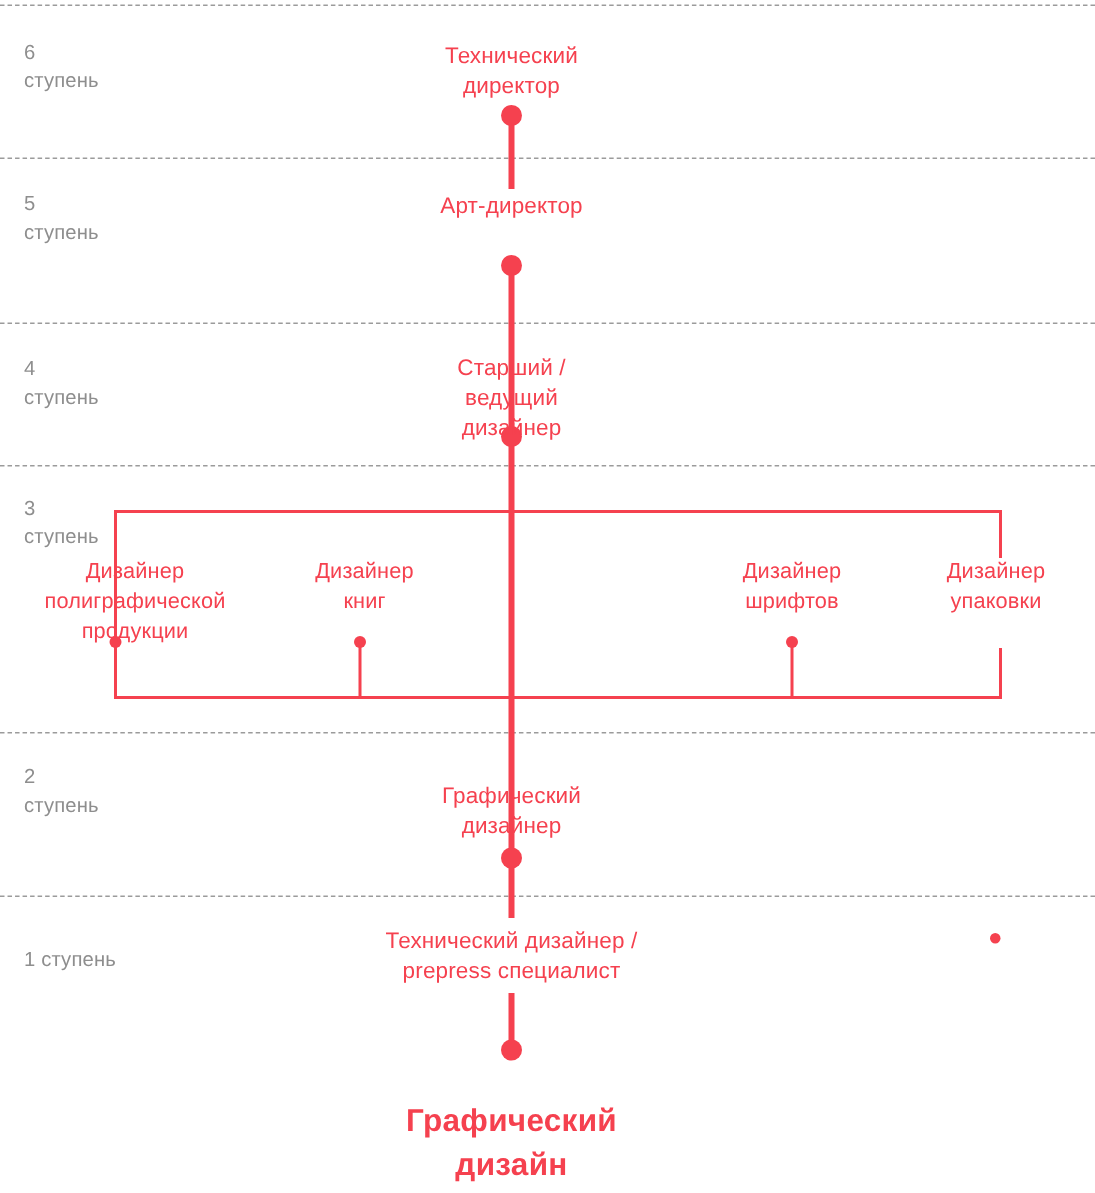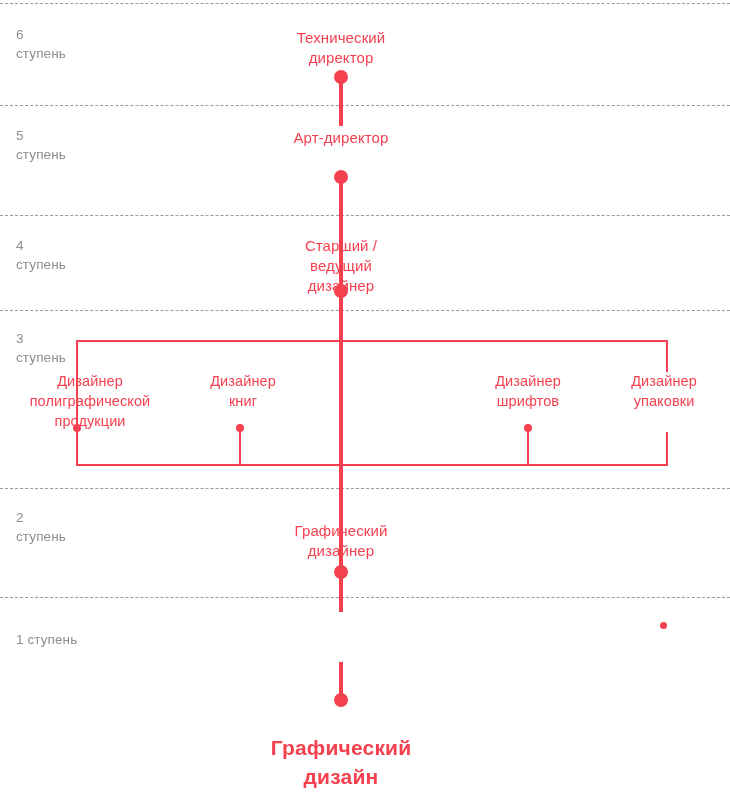--- a/index.html
+++ b/index.html
@@ -171,20 +171,22 @@
   <div class="dot dot-lg" style="left:341px; top:700px;"></div>
 
   <div class="node-label spine-label" style="top:28px;">Технический
 директор</div>
   <div class="node-label spine-label" style="top:128px;">Арт-директор</div>
   <div class="node-label spine-label" style="top:236px;">Старший /
 ведущий
 дизайнер</div>
   <div class="node-label spine-label" style="top:521px;">Графический
 дизайнер</div>
+  <div class="node-label spine-label" style="top:618px; width:360px; margin-left:-180px;">Технический дизайнер /
+prepress специалист</div>
 
   <div class="rail" style="left:76px;  top:340px; width:591px;"></div>
 
   <div class="rail" style="left:76px;  top:464px; width:591px;"></div>
 
   <div class="vrail" style="left:76px;  top:340px; height:88px;"></div>
 
   <div class="vrail" style="left:666px; top:340px; height:32px;"></div>
   <div class="vrail" style="left:666px; top:432px; height:34px;"></div>
 

